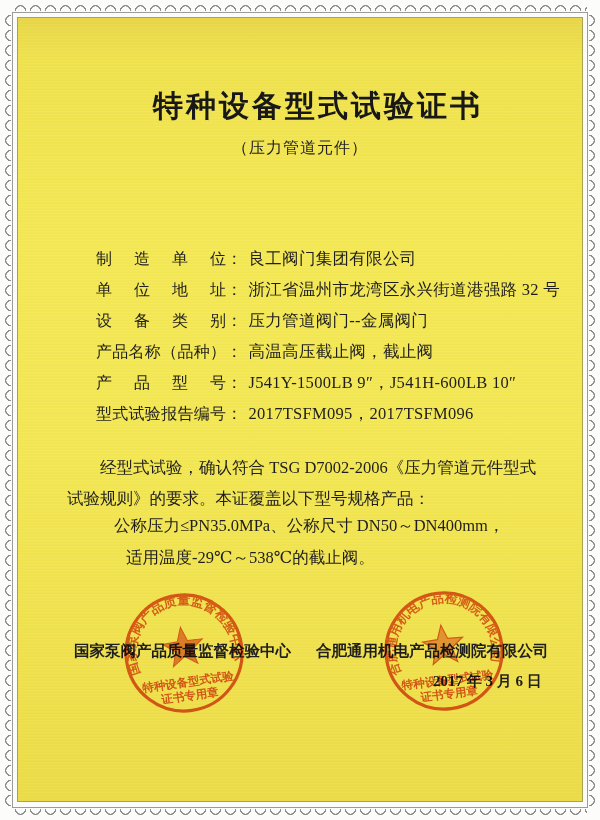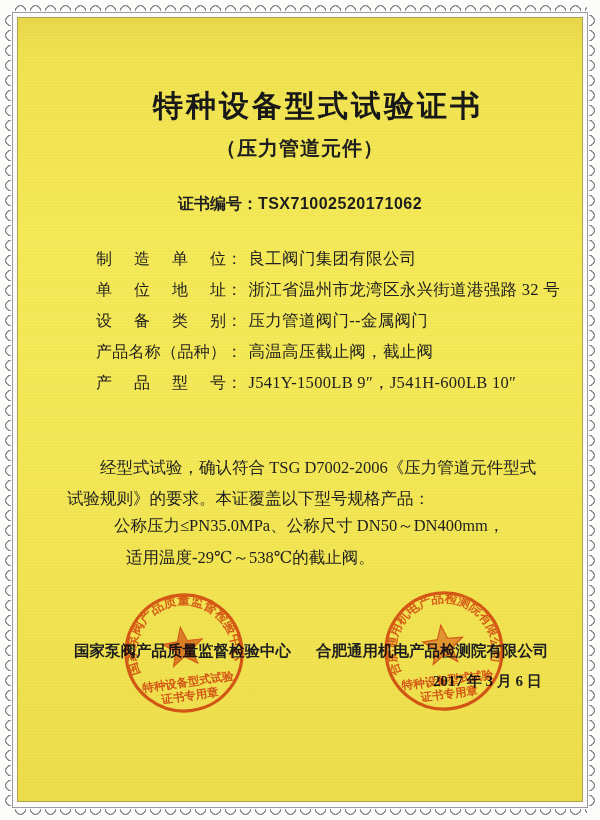--- a/index.html
+++ b/index.html
@@ -32,21 +32,21 @@
     border:1px solid #aaa152;
     background:linear-gradient(180deg,#e8d646 0%,#f0e24c 5%,#f4e853 28%,#f3e752 55%,#f0e14b 82%,#ecdc47 100%);
     color:#1e1e1e;
   }
   .paper::before{content:"";position:absolute;inset:0;pointer-events:none;
     background:repeating-linear-gradient(180deg, rgba(255,255,255,0.05) 0 1px, rgba(0,0,0,0.015) 2px, rgba(0,0,0,0) 3px);}
   .abs{position:absolute;}
   .center{left:0;right:0;text-align:center;}
 
   .title{top:71px;font-size:30px;line-height:34px;font-weight:bold;letter-spacing:3px;color:#181818;padding-left:36px;}
-  .subtitle{top:119px;font-size:20px;line-height:22px;font-weight:bold;letter-spacing:1px;}
+  .subtitle{top:119px;font-size:16px;line-height:22px;font-weight:normal;letter-spacing:1px;}
   .certno-row{top:176px;font-size:16px;line-height:20px;font-weight:600;}
   .certno-num{font-family:"Liberation Sans","DejaVu Sans",sans-serif;font-weight:700;letter-spacing:0.5px;}
 
   .fields{top:225px;left:78px;right:16px;}
   .frow{height:31px;line-height:31px;white-space:nowrap;font-size:16.5px;}
   .flabel{display:inline-block;width:130px;font-size:16px;text-align:justify;text-align-last:justify;vertical-align:bottom;}
   .fcolon{display:inline-block;margin-right:6px;}
   .fvalue{letter-spacing:0.3px;}
 
   .statement{top:430px;left:45px;right:38px;font-size:16.5px;line-height:31px;text-indent:33px;margin:4px;}
@@ -73,28 +73,28 @@
   <div class="perf perf-left"></div>
   <div class="perf perf-right"></div>
   <div class="frame-line"></div>
 
   <div class="paper">
 
     <div class="abs center title">特种设备型式试验证书</div>
 
     <div class="abs center subtitle">（压力管道元件）</div>
 
-    <div class="abs center certno-row"><span>证书编号：</span><span class="certno-num">TSX71002520171062</span></div>
 
     <div class="abs fields">
       <div class="frow"><span class="flabel">制 造 单 位</span><span class="fcolon">：</span><span class="fvalue">良工阀门集团有限公司</span></div>
       <div class="frow"><span class="flabel">单 位 地 址</span><span class="fcolon">：</span><span class="fvalue">浙江省温州市龙湾区永兴街道港强路 32 号</span></div>
       <div class="frow"><span class="flabel">设 备 类 别</span><span class="fcolon">：</span><span class="fvalue">压力管道阀门--金属阀门</span></div>
       <div class="frow"><span class="flabel">产品名称（品种）</span><span class="fcolon">：</span><span class="fvalue">高温高压截止阀，截止阀</span></div>
       <div class="frow"><span class="flabel">产 品 型 号</span><span class="fcolon">：</span><span class="fvalue">J541Y-1500LB 9″，J541H-600LB 10″</span></div>
+      <div class="frow"><span class="flabel">型式试验报告编号</span><span class="fcolon">：</span><span class="fvalue">2017TSFM095，2017TSFM096</span></div>
     </div>
 
     <p class="abs statement">经型式试验，确认符合 TSG D7002-2006《压力管道元件型式试验规则》的要求。本证覆盖以下型号规格产品：</p>
 
     <div class="abs spec-line1">公称压力≤PN35.0MPa、公称尺寸 DN50～DN400mm，</div>
     <div class="abs spec-line2">适用温度-29℃～538℃的截止阀。</div>
 
     <div class="abs issuer issuer-left">国家泵阀产品质量监督检验中心</div>
     <div class="abs issuer issuer-right">合肥通用机电产品检测院有限公司</div>
     <div class="abs issue-date">2017 年 3 月 6 日</div>

